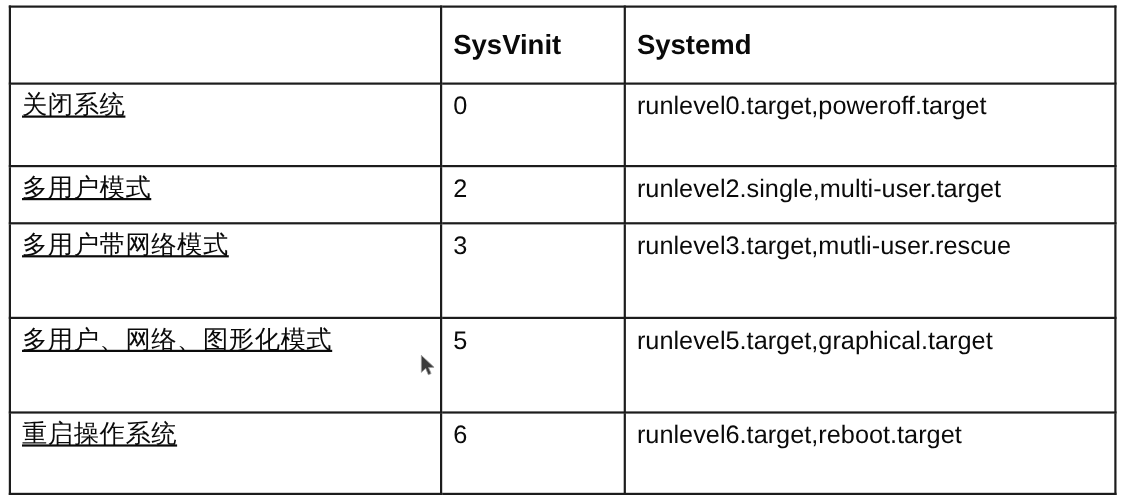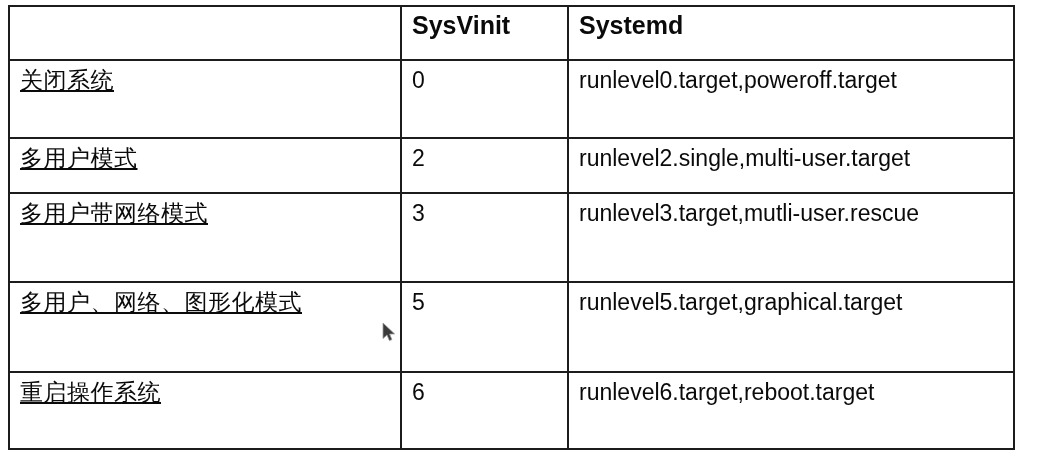--- a/index.html
+++ b/index.html
@@ -44,21 +44,21 @@
     color: #0a0a0a;
     background: #ffffff;
   }
 
   
   table.runlevel-table thead th {
     font-weight: bold;
     font-size: 25px;
     line-height: 1.15;
     height: 42px;
-    padding-top: 4px;
+    padding-top: 20px;
   }
 
   table.runlevel-table tbody td {
     font-size: 23px;
     line-height: 1.2;
     font-weight: normal;
   }
 
   
   td.cell-desc {

